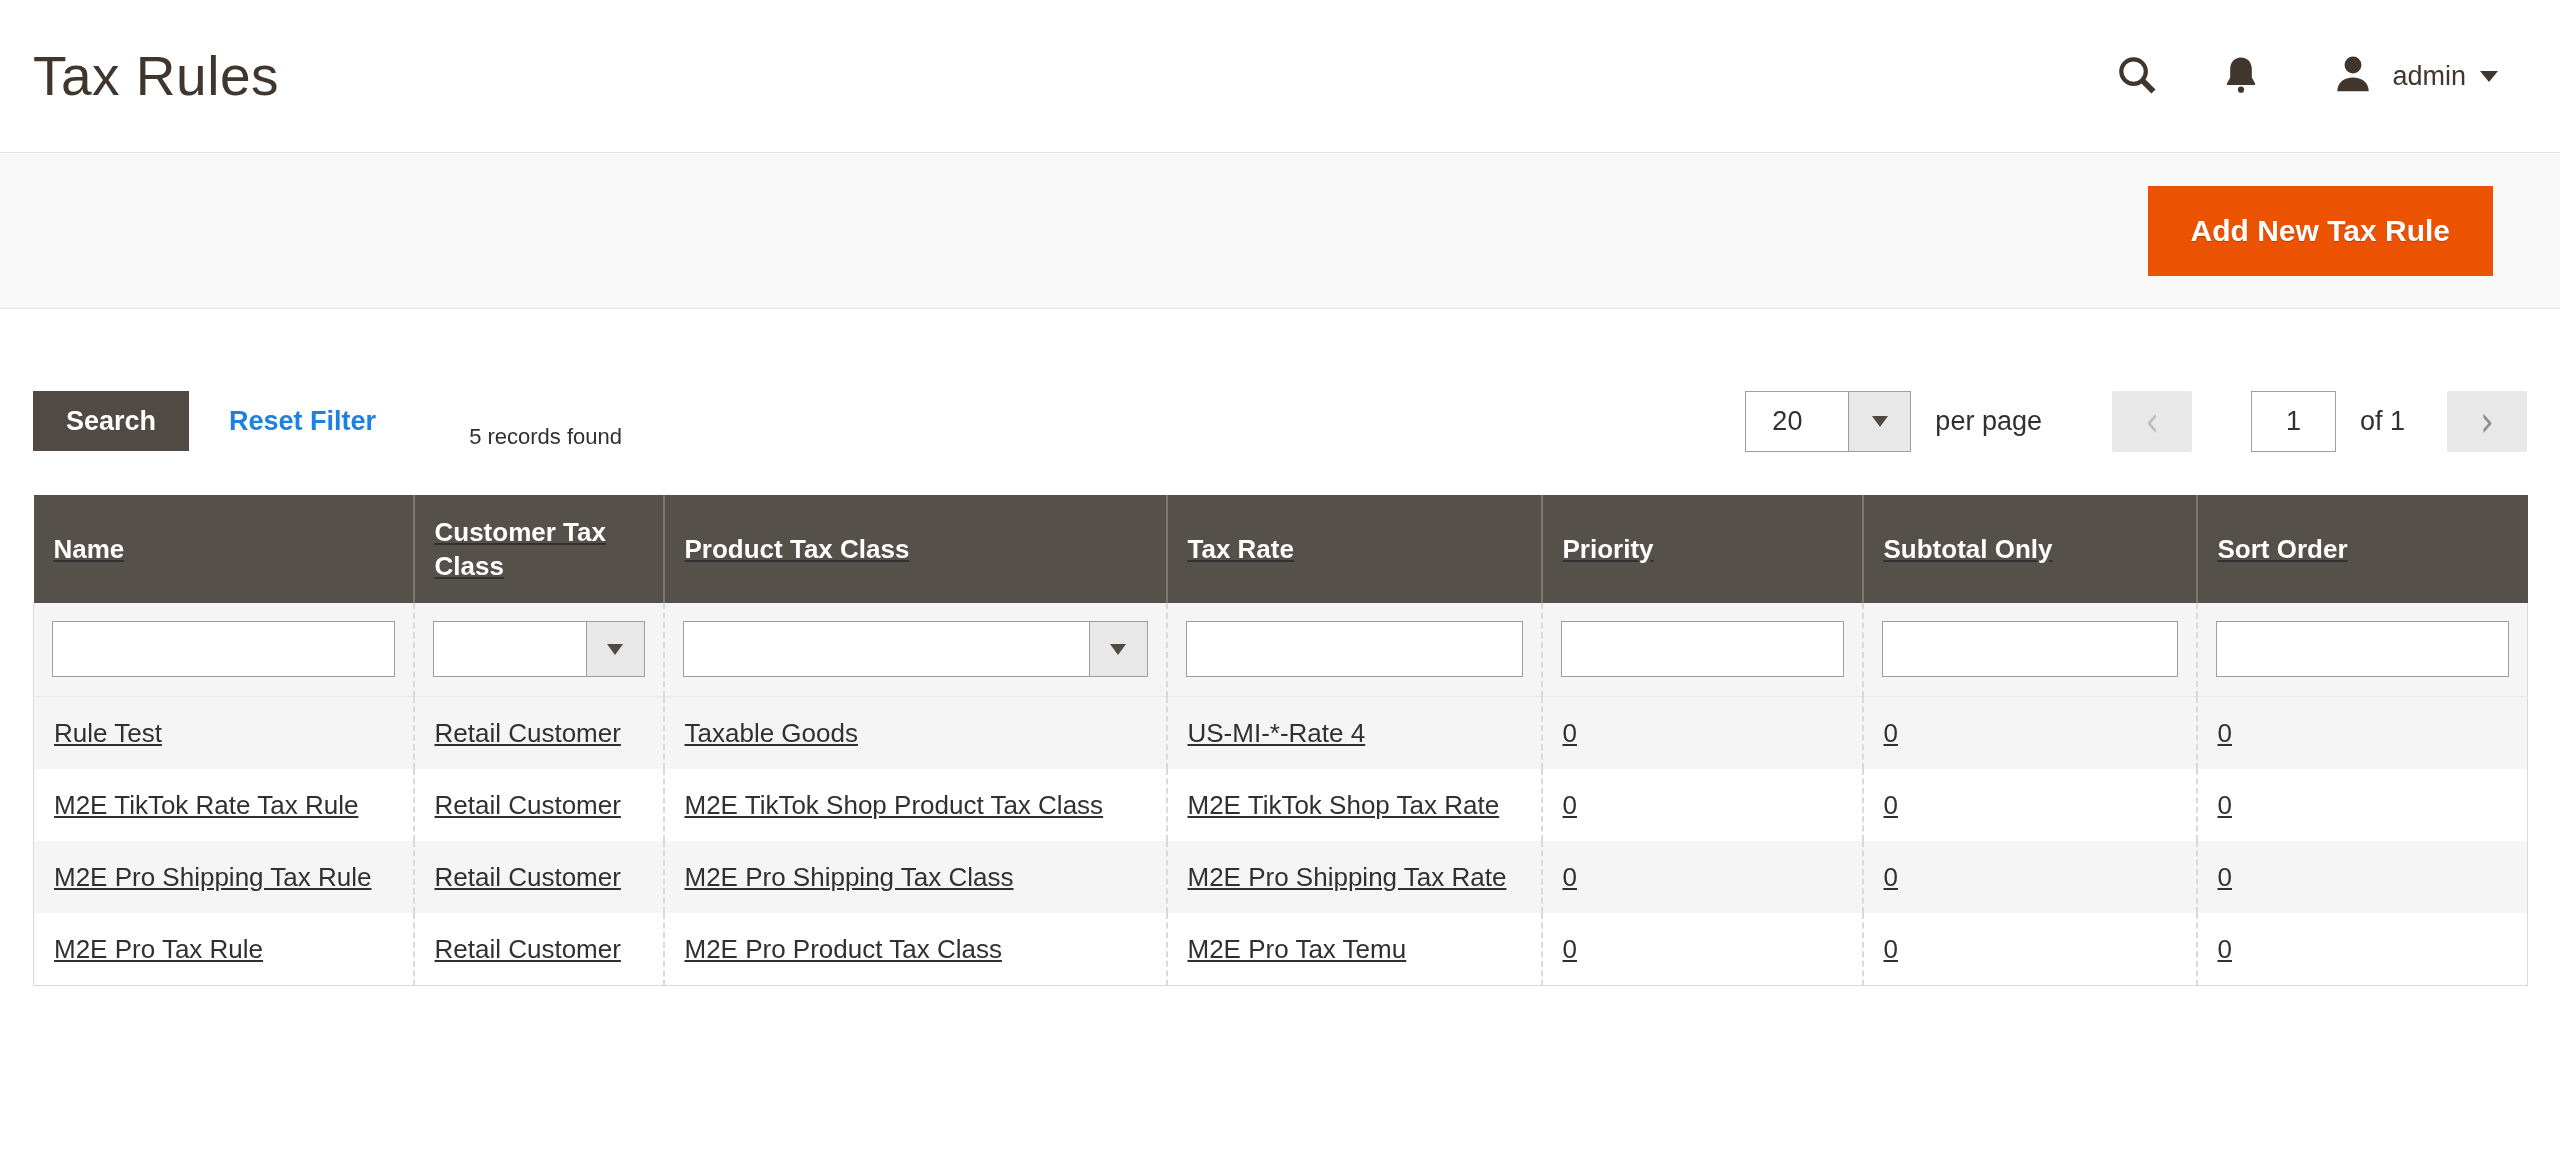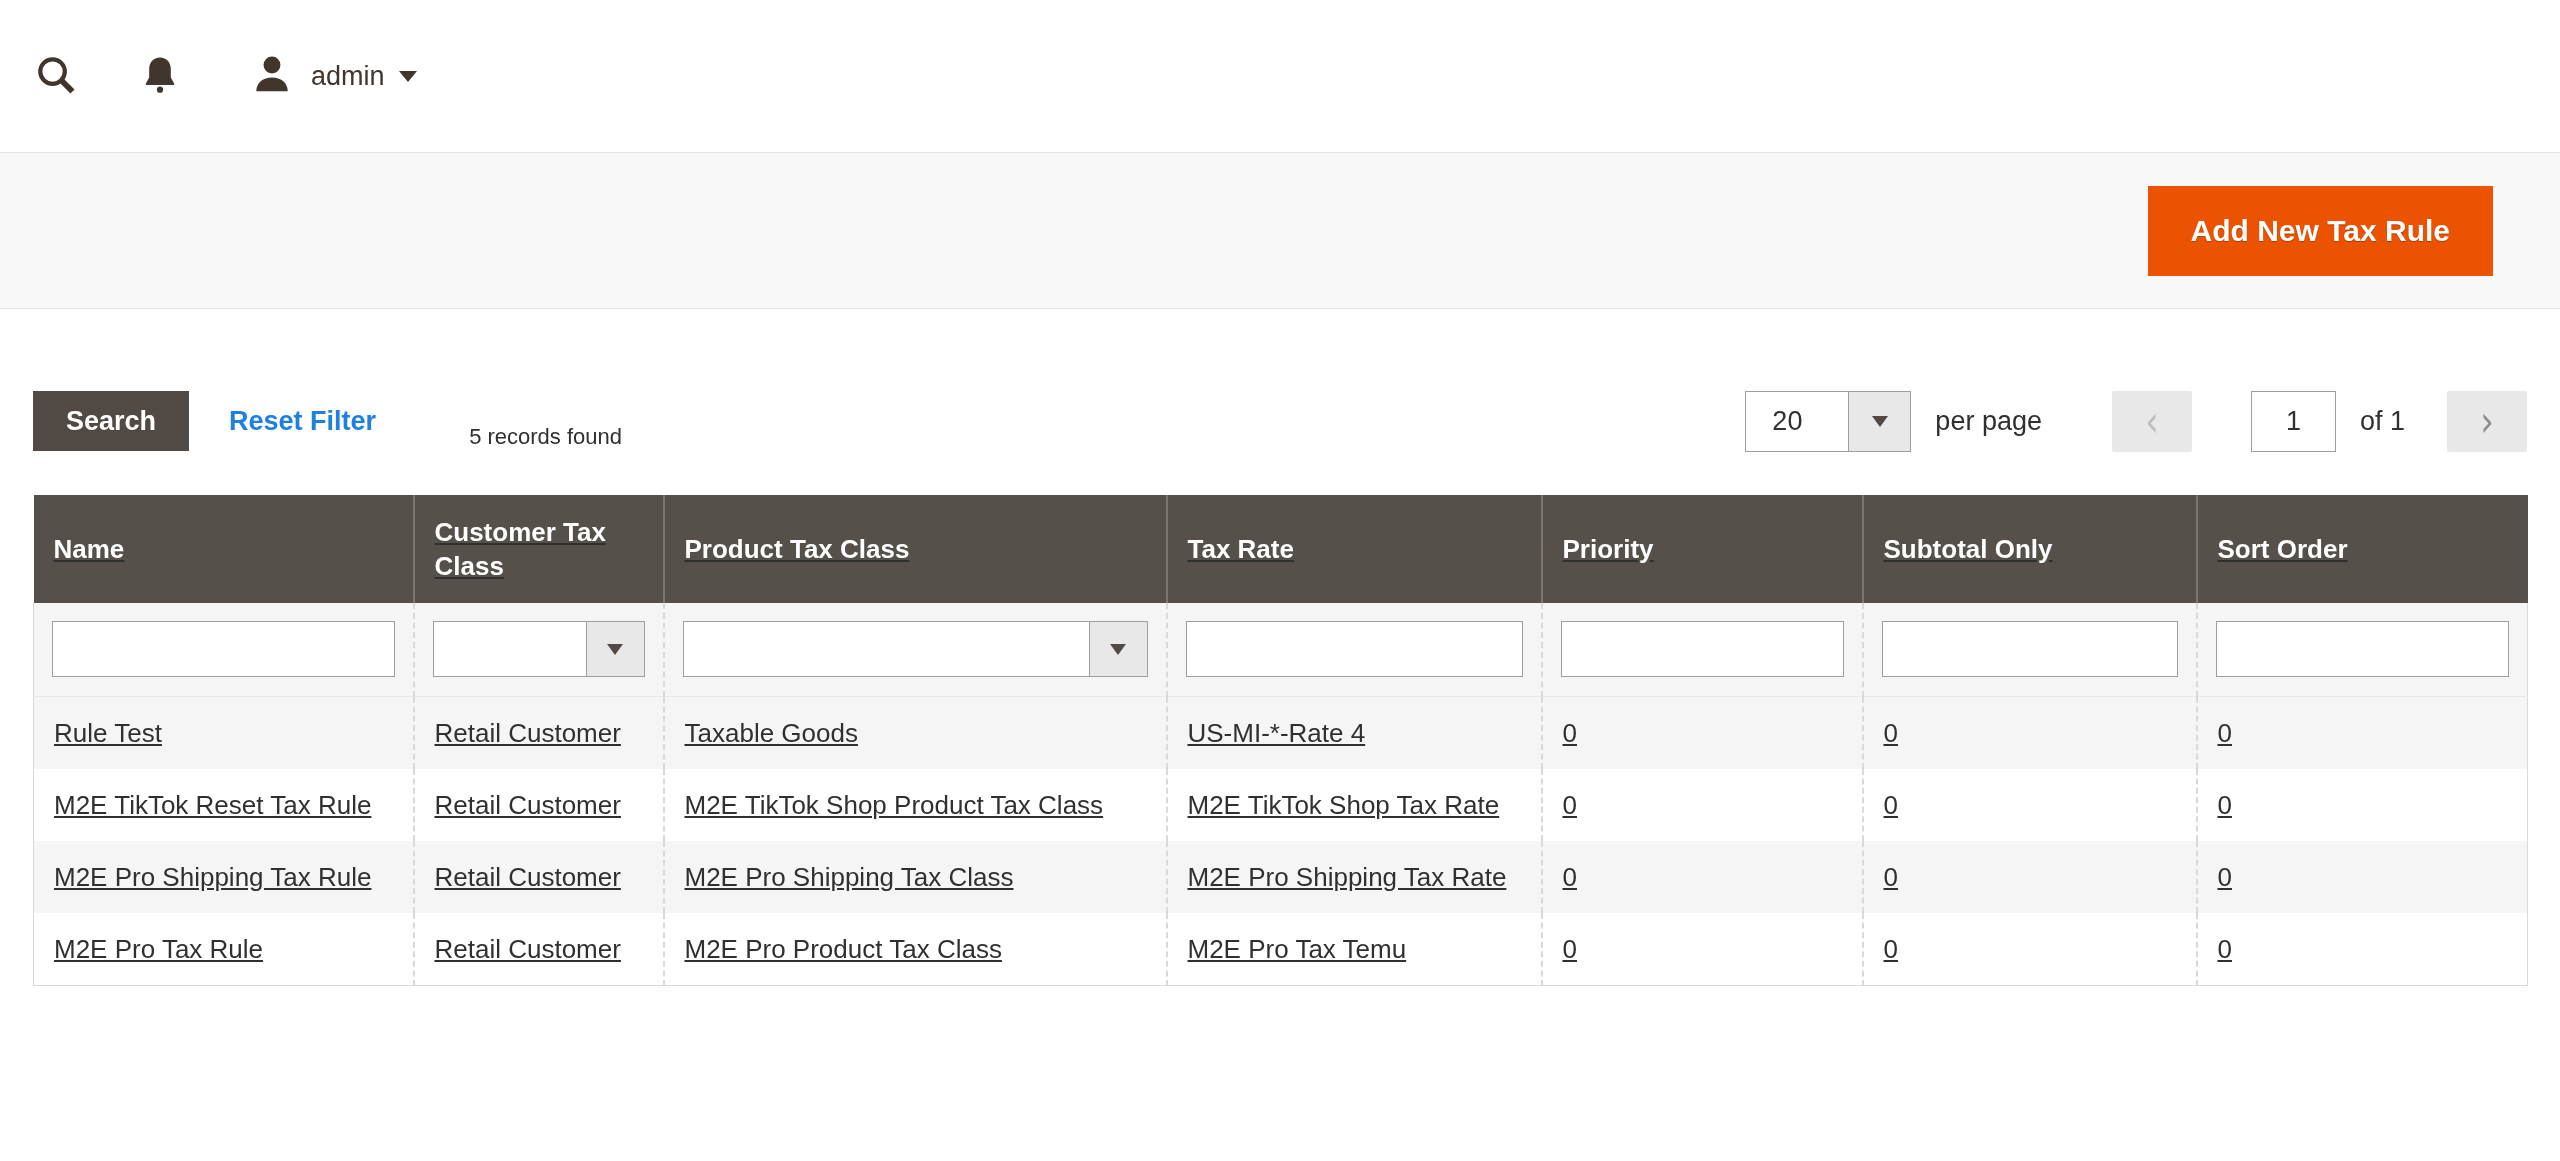--- a/index.html
+++ b/index.html
@@ -164,20 +164,21 @@
 
   svg .stroke { stroke: #41362d; fill: none; stroke-width: 2.2; }
   svg .fill { fill: #41362d; }
 </style>
 </head>
 <body>
 
 <div class="page">
 
   <div class="top-header">
+    <h1 class="page-title">Tax Rules</h1>
     <div class="header-icons">
       <button class="icon-btn search">
         <span>
           <svg width="46" height="46" viewBox="0 0 24 24">
             <circle class="stroke" cx="10.2" cy="10.2" r="6.4"></circle>
             <line class="stroke" x1="15.1" y1="15.1" x2="20.6" y2="20.6" style="stroke-width:3"></line>
           </svg>
         </span>
       </button>
       <button class="icon-btn bell">
@@ -279,21 +280,21 @@
         <tr class="data-row">
           <td>Rule Test</td>
           <td>Retail Customer</td>
           <td>Taxable Goods</td>
           <td>US-MI-*-Rate 4</td>
           <td>0</td>
           <td>0</td>
           <td>0</td>
         </tr>
         <tr class="data-row">
-          <td>M2E TikTok Reset Tax Rule</td>
+          <td>M2E TikTok Rate Tax Rule</td>
           <td>Retail Customer</td>
           <td>M2E TikTok Shop Product Tax Class</td>
           <td>M2E TikTok Shop Tax Rate</td>
           <td>0</td>
           <td>0</td>
           <td>0</td>
         </tr>
         <tr class="data-row">
           <td>M2E Pro Shipping Tax Rule</td>
           <td>Retail Customer</td>

